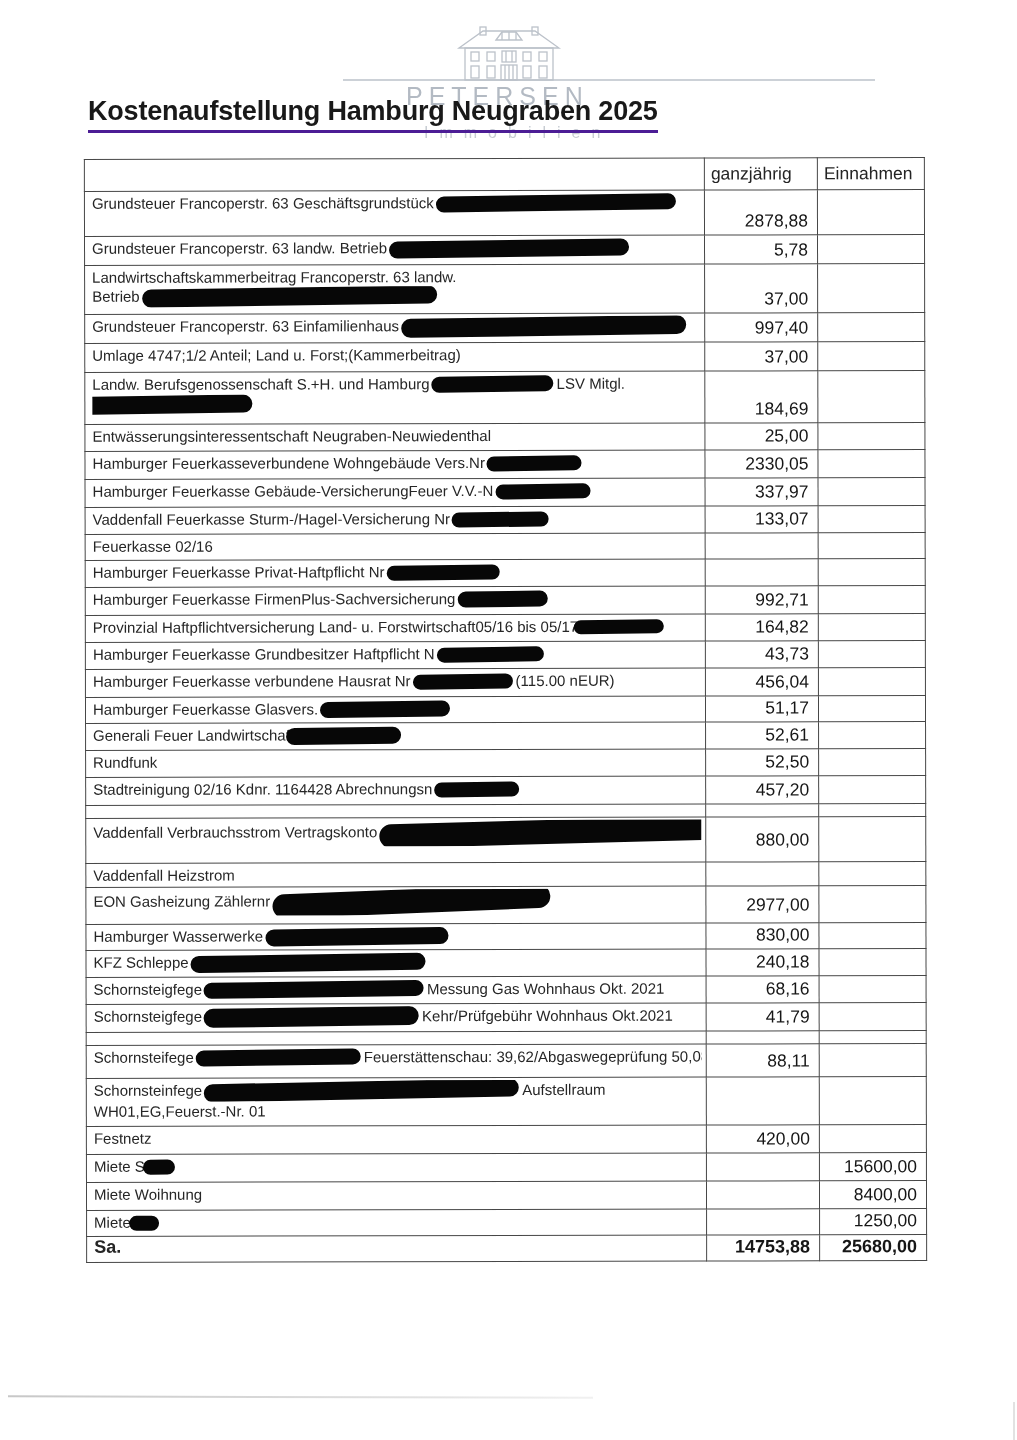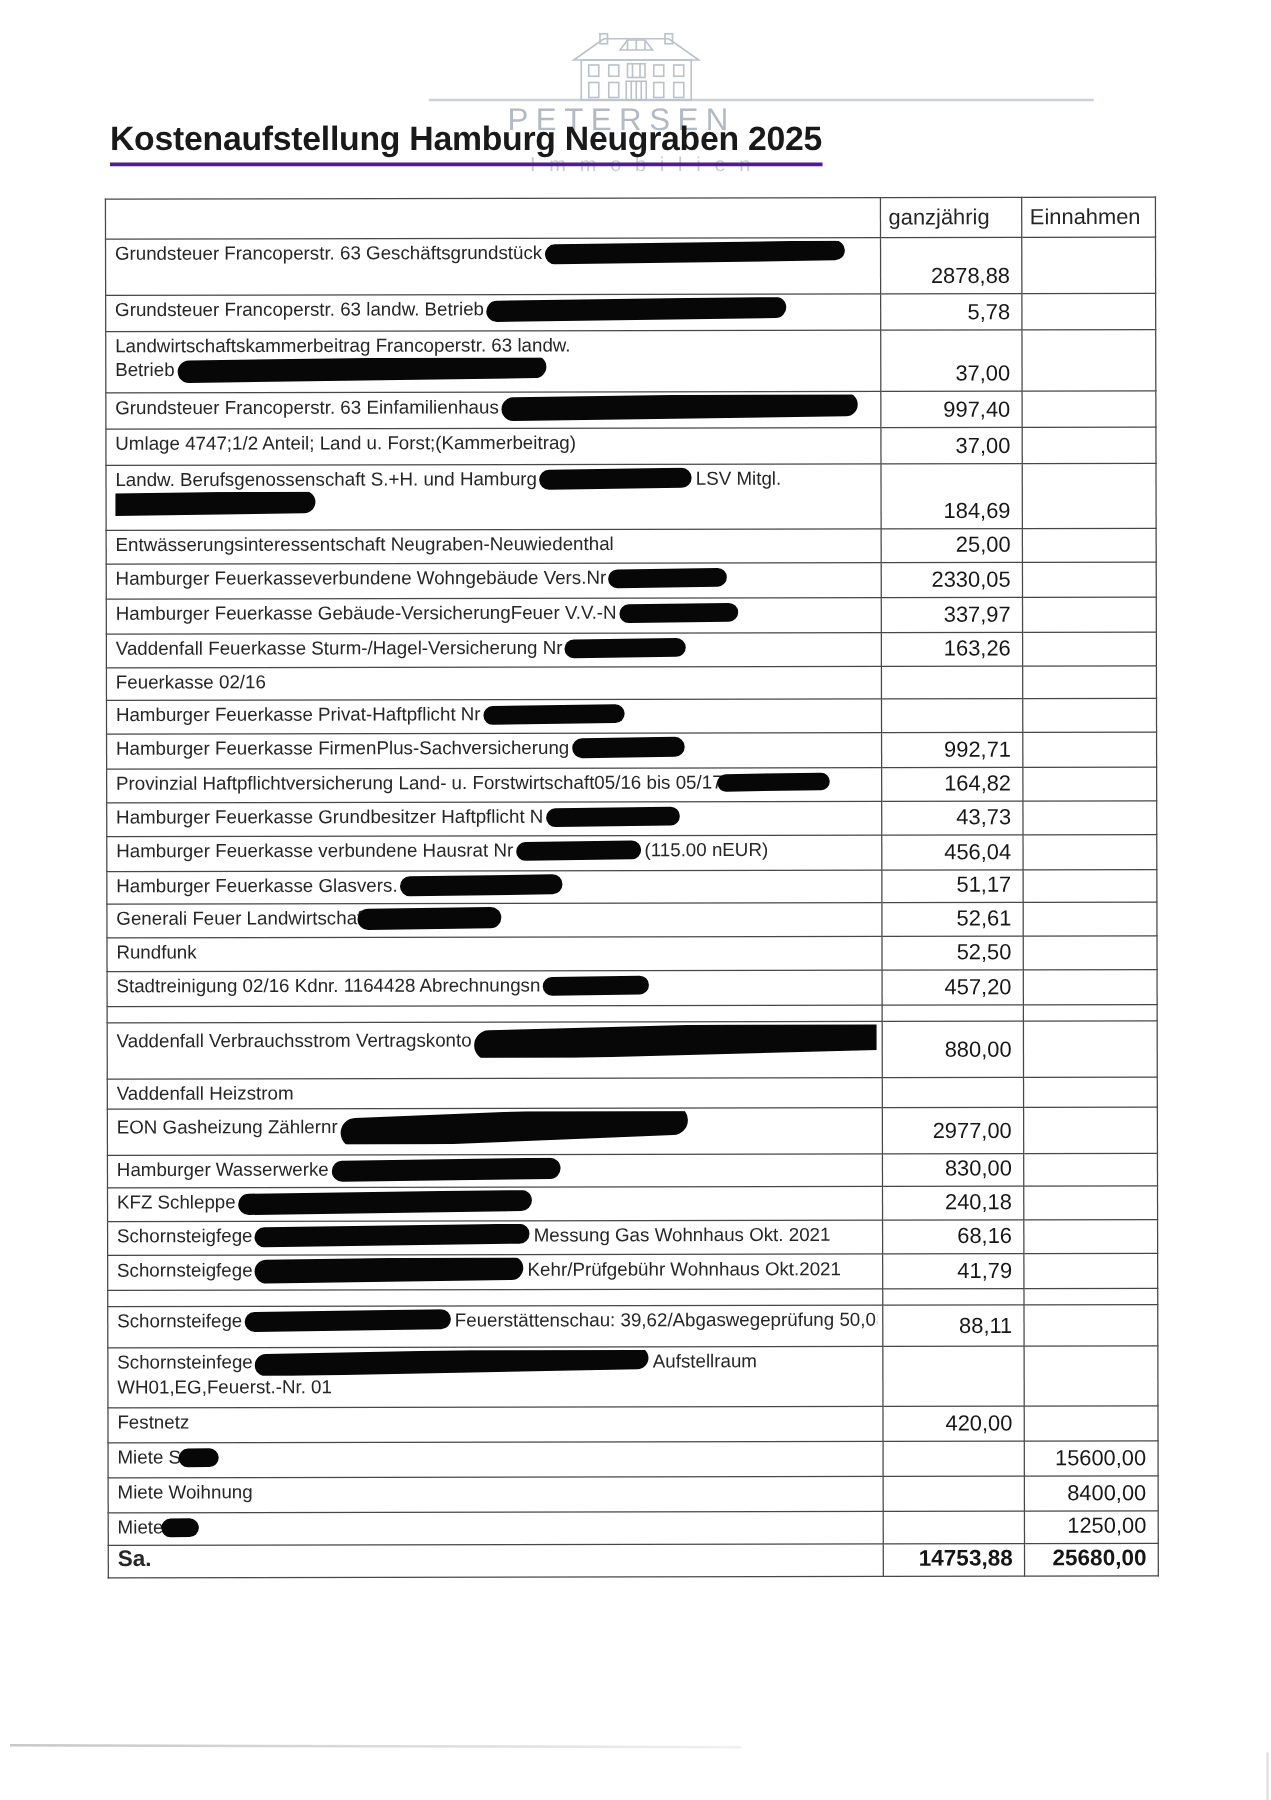--- a/index.html
+++ b/index.html
@@ -184,21 +184,21 @@
           <td class="label-cell" style="height: 23px;">
             <div class="line"><span>Hamburger Feuerkasse Gebäude-VersicherungFeuer V.V.-N</span><span class="redact" style="width: 95px; height: 15px; border-radius: 8px;"></span></div>
           </td>
           <td class="num-cell">337,97</td>
           <td class="num-cell"></td>
         </tr>
         <tr>
           <td class="label-cell" style="height: 22px;">
             <div class="line"><span>Vaddenfall Feuerkasse Sturm-/Hagel-Versicherung Nr</span><span class="redact" style="width: 97px; height: 15px; border-radius: 8px;"></span></div>
           </td>
-          <td class="num-cell">163,26</td>
+          <td class="num-cell">133,07</td>
           <td class="num-cell"></td>
         </tr>
         <tr>
           <td class="label-cell" style="height: 21px;">
             <div class="line"><span>Feuerkasse 02/16</span></div>
           </td>
           <td class="num-cell"></td>
           <td class="num-cell"></td>
         </tr>
         <tr>

